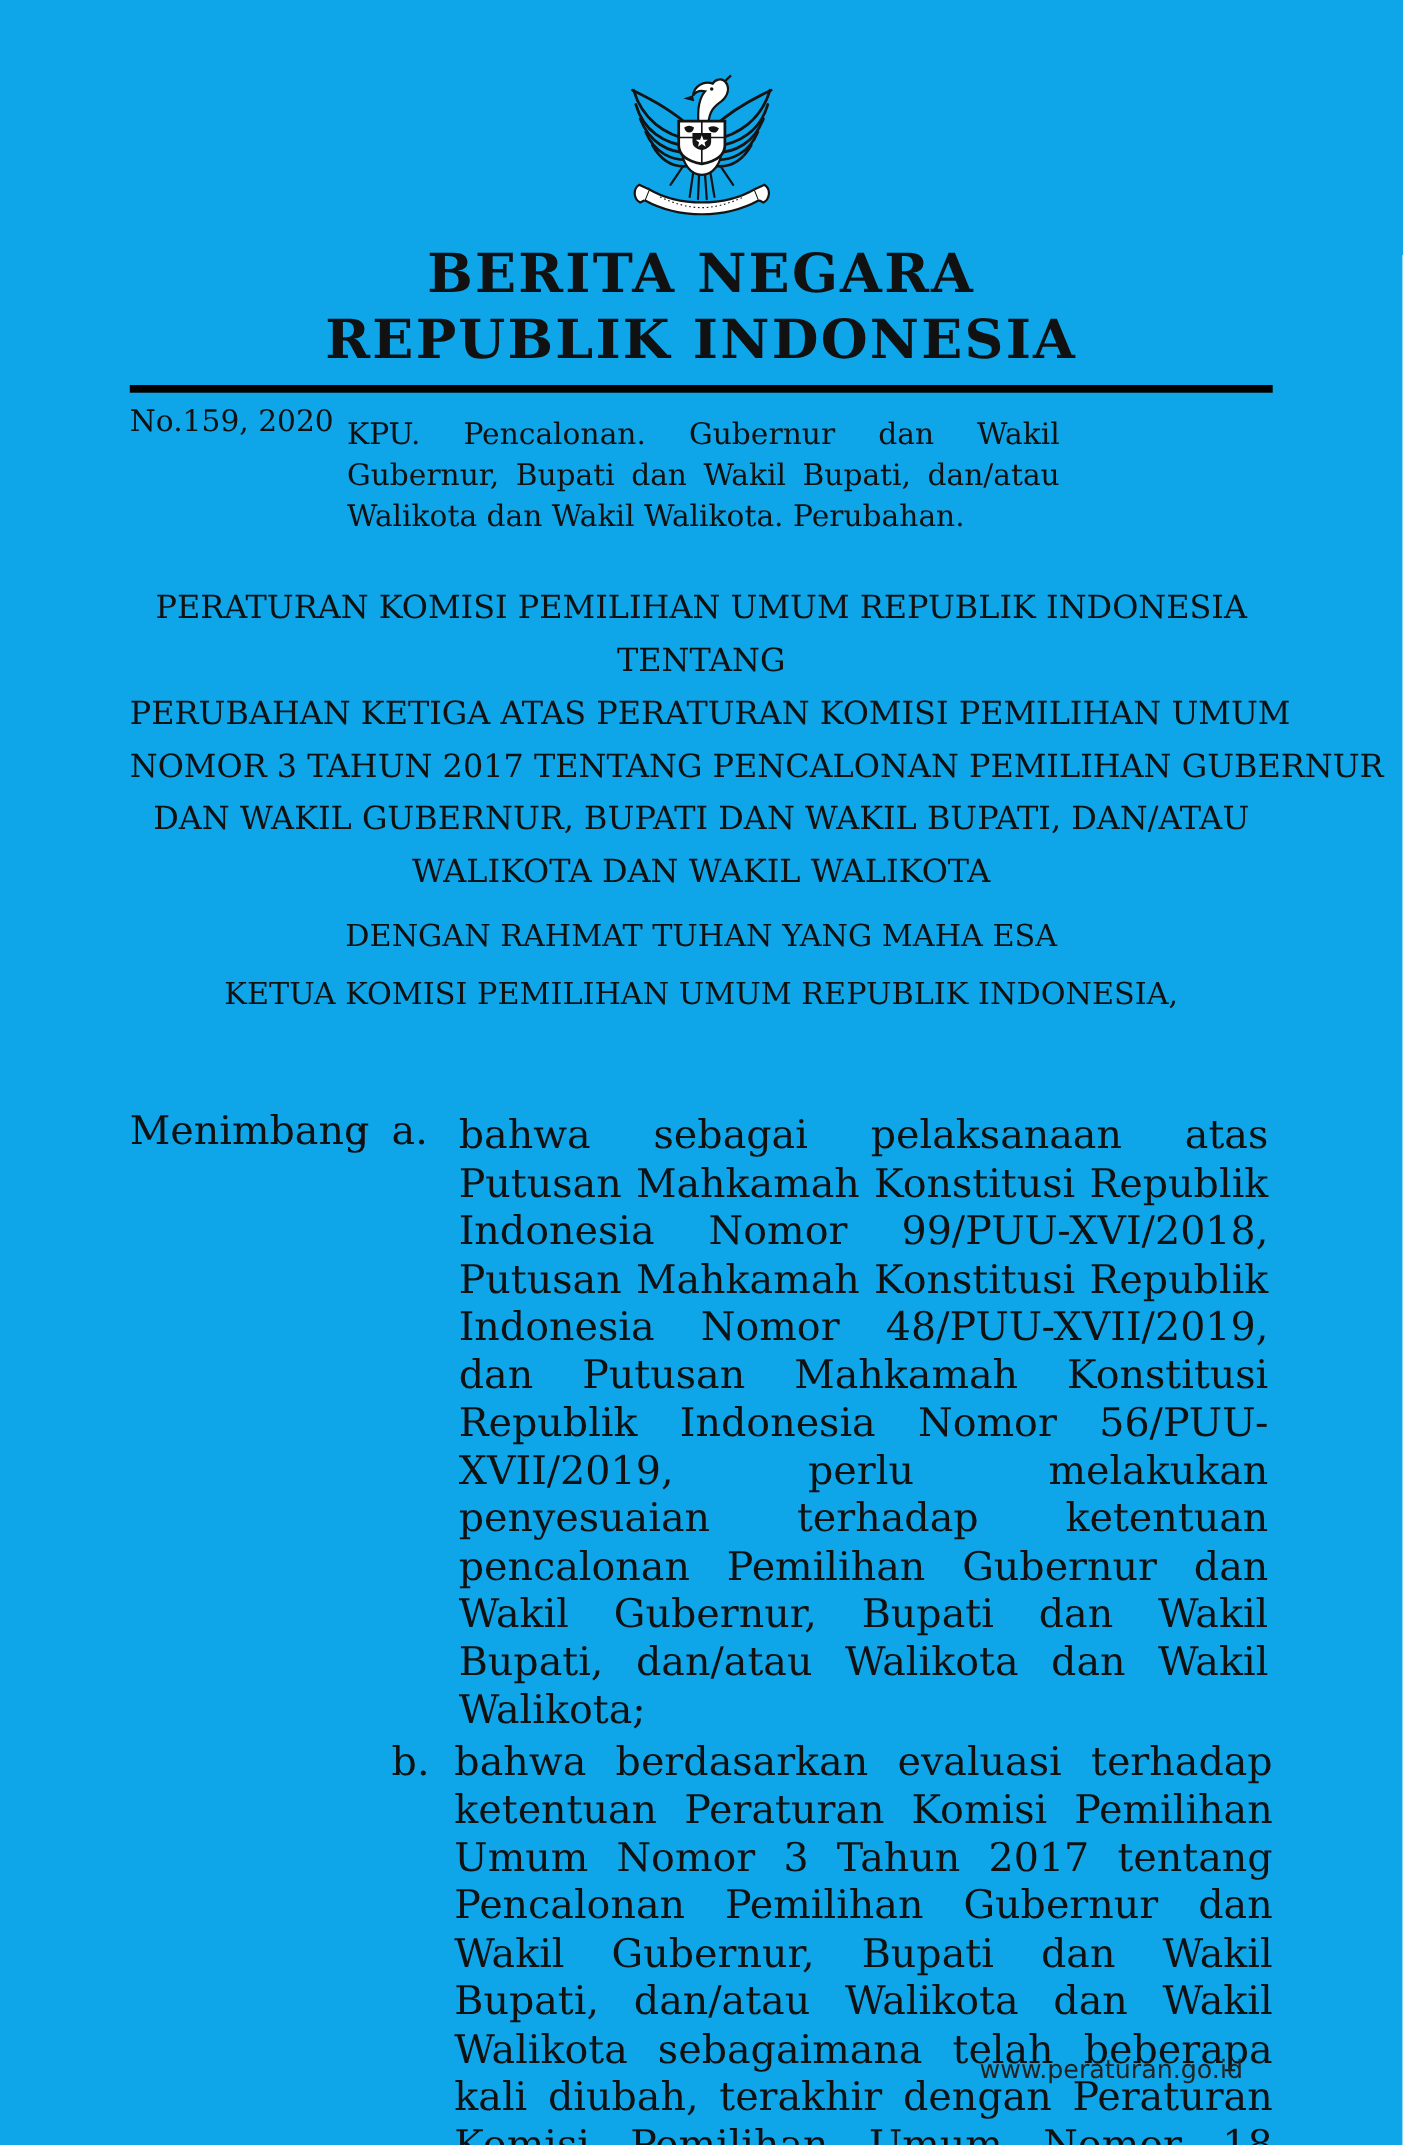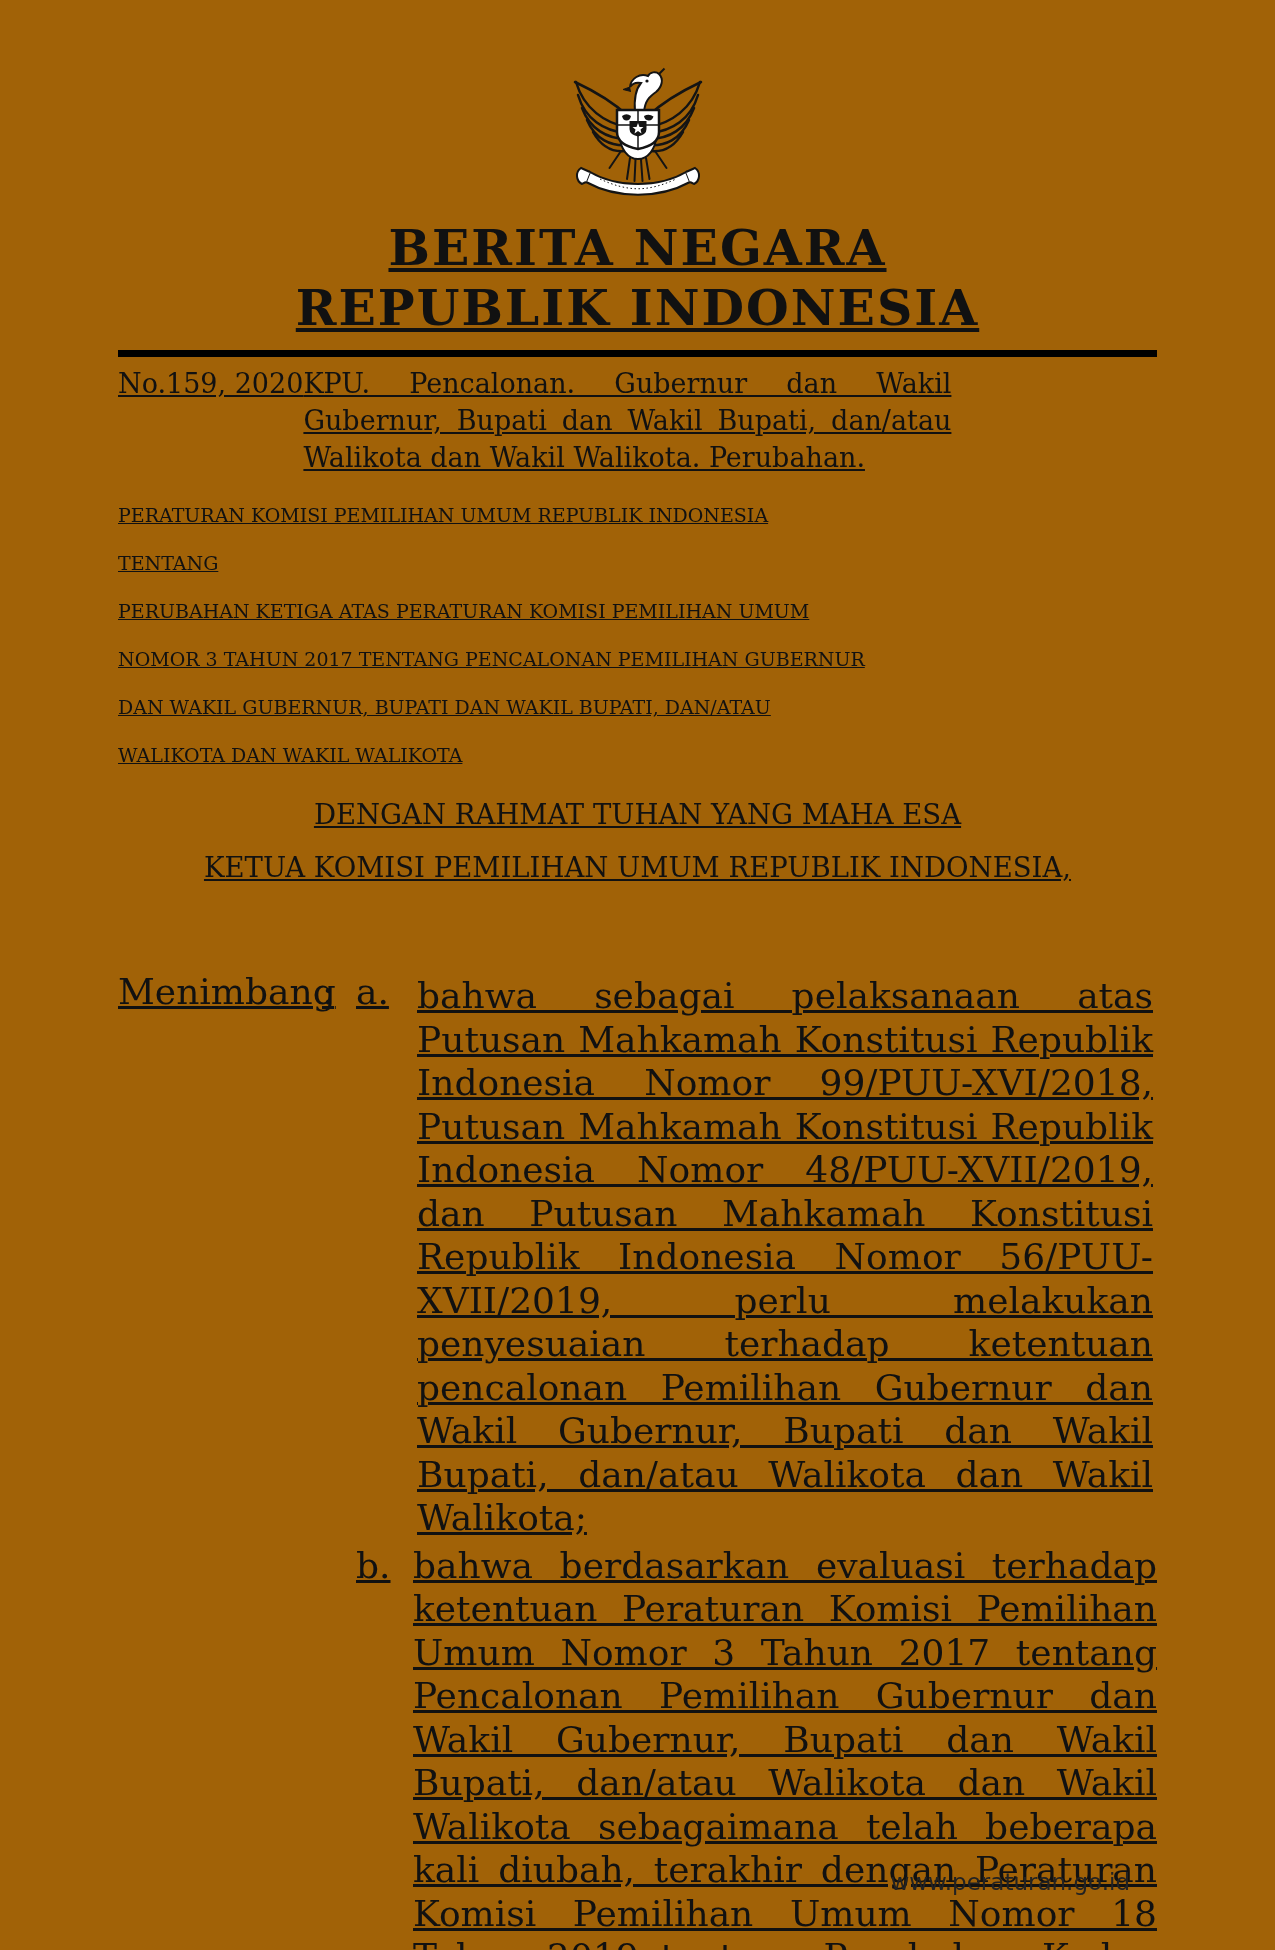--- a/index.html
+++ b/index.html
@@ -1,45 +1,44 @@
 <!DOCTYPE html>
 <html><head>
 <meta charset="utf-8">
 <style>
   html,body{margin:0;padding:0;background:#ffffff;}
   .page{
     position:relative;
     width:1275px;height:1950px;
-    background:#a16207;
+    background:#0ea5e9;
     box-sizing:border-box;
     padding:0 118px;
     font-family:"DejaVu Serif", serif;
     color:#111111;
     overflow:hidden;
-    text-decoration:underline;
   }
   .emblem-wrap{width:154px;height:152px;margin:52px auto 0;}
   .emblem-wrap svg{width:100%;height:100%;display:block;}
   .masthead-title{
     margin:14px 0 0 0;
     text-align:center;
     font-size:49px;
     font-weight:bold;
     line-height:60px;
     letter-spacing:2px;
     white-space:nowrap;
   }
   .masthead-rule{height:7px;background:#000;margin-top:12px;}
   .meta-row{
     display:flex;align-items:flex-start;
     margin-top:8px;font-size:27px;line-height:37px;
   }
   .gazette-number{white-space:nowrap;}
-  .abstract{width:648px;margin:0;text-align:justify;}
-  .title-block{margin-top:15px;text-align:left;font-size:19px;line-height:48px;}
+  .abstract{width:648px;margin:12px;text-align:justify;}
+  .title-block{margin-top:28px;text-align:center;font-size:29px;line-height:48px;}
   .title-line{white-space:nowrap;}
   .invocation{margin:18px 0 0 0;text-align:center;font-size:27.5px;line-height:34px;}
   .issuer{margin:19px 0 0 0;text-align:center;font-size:27.5px;line-height:34px;}
   .considerations{
     display:grid;
     grid-template-columns:204px 34px 57px 1fr;
     margin-top:86px;
     font-size:36px;
     line-height:43.5px;
     align-items:start;

